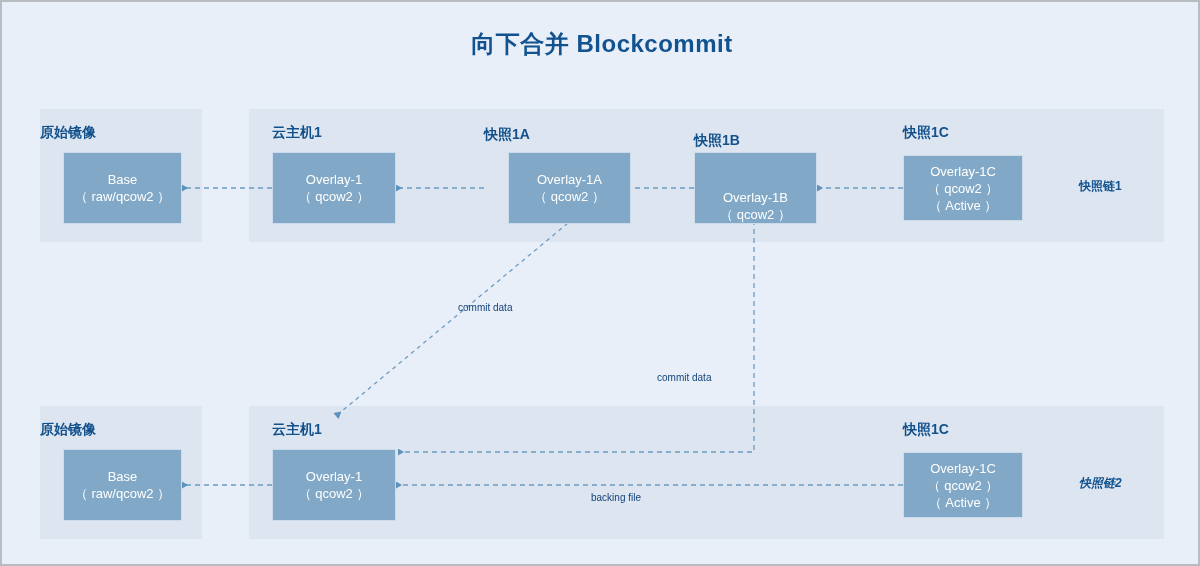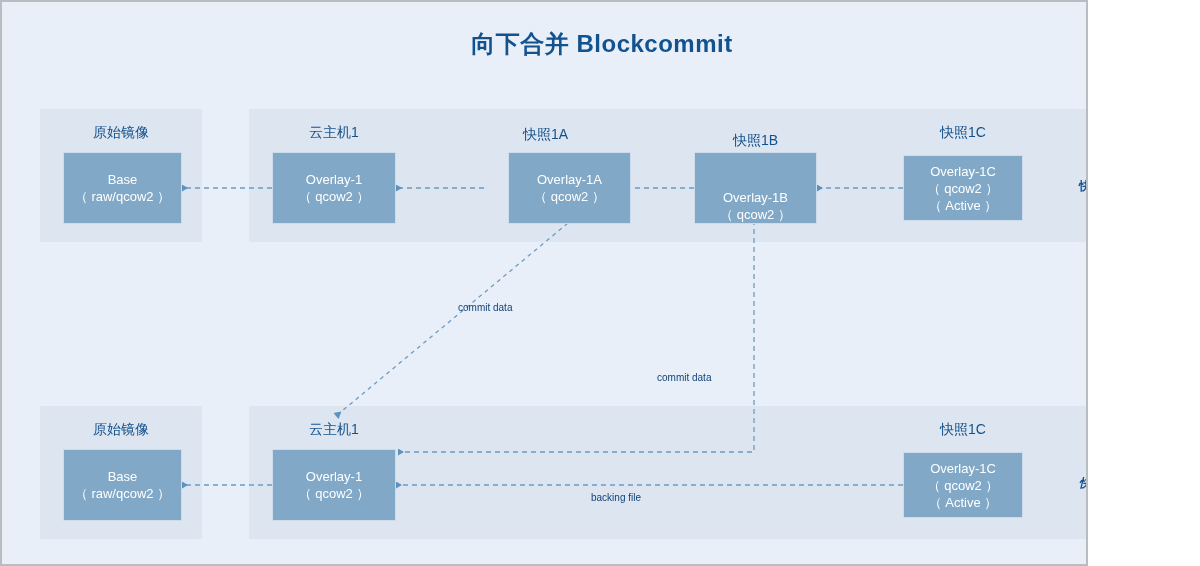--- a/index.html
+++ b/index.html
@@ -5,21 +5,21 @@
   html, body {
     margin: 0;
     padding: 0;
     background: #ffffff;
   }
   body {
     font-family: "Liberation Sans", "DejaVu Sans", sans-serif;
   }
   #canvas {
     position: relative;
-    width: 1088px;
+    width: 1200px;
     height: 566px;
     background: #e9eff8;
     border: 2px solid #b9bcc0;
     box-sizing: border-box;
     overflow: hidden;
   }
   #title {
     position: absolute;
     left: 0;
     top: 26px;
@@ -46,22 +46,22 @@
     flex-direction: column;
     align-items: center;
     justify-content: center;
     text-align: center;
   }
   .node .ln { display: block; white-space: nowrap; }
   .caption {
     position: absolute;
     font-size: 14px;
     color: #13518c;
-    text-align: center;
     white-space: nowrap;
+    font-weight: bold;
   }
   .chain-label {
     position: absolute;
     font-size: 12px;
     font-weight: bold;
     color: #11528f;
     white-space: nowrap;
   }
   .edge-label {
     position: absolute;

